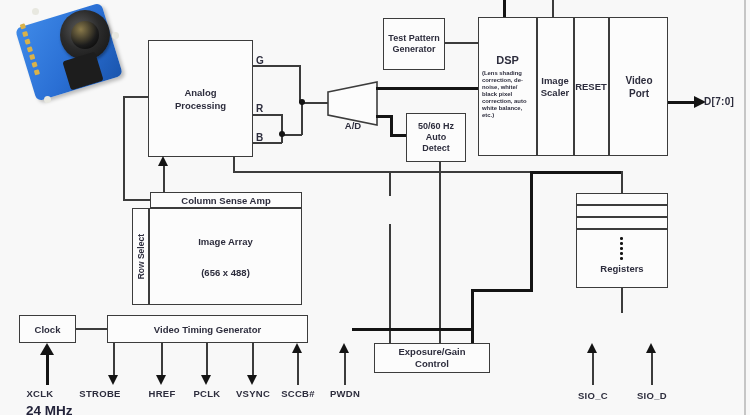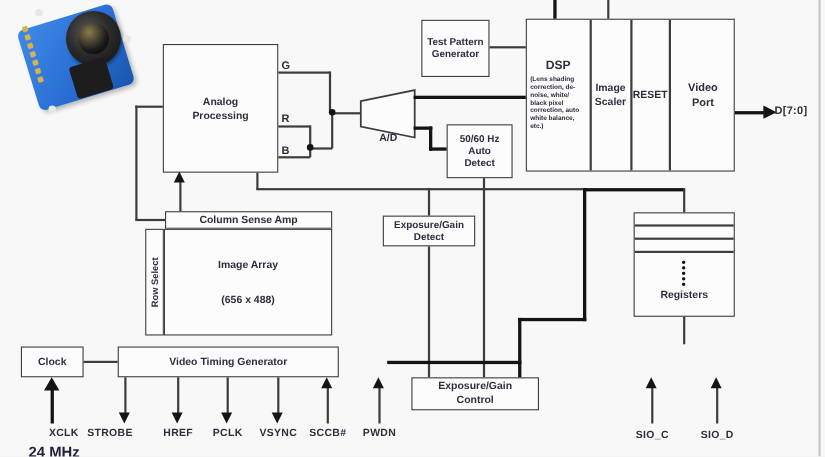--- a/index.html
+++ b/index.html
@@ -89,23 +89,20 @@
 
   <svg style="position:absolute;left:326px;top:80px;" width="54" height="48">
     <polygon points="2,12 51,2 51,45 2,35" fill="#fcfcfc" stroke="#3c3c3c" stroke-width="1.6"></polygon>
   </svg>
   <span class="lbl" style="left:334px;top:84px;width:38px;font-size:9.5px;margin-top:36px;">A/D</span>
 
   <div class="box" style="left:406px;top:113px;width:60px;height:49px;font-size:9px;">
     <span style="width:46px;line-height:11px;">50/60 Hz Auto Detect</span>
   </div>
 
-  <div class="box" style="left:348px;top:196px;width:84px;height:28px;font-size:9px;">
-    <span style="width:78px;line-height:11px;">Exposure/Gain Detect</span>
-  </div>
   <div class="box" style="left:374px;top:343px;width:116px;height:30px;font-size:9.5px;">
     <span style="width:90px;line-height:12px;">Exposure/Gain Control</span>
   </div>
 
   <div class="box" style="left:150px;top:192px;width:152px;height:16px;font-size:9.5px;">
     <span>Column Sense Amp</span>
   </div>
   <div class="box" style="left:132px;top:208px;width:17px;height:97px;">
     <span class="rs-vert">Row Select</span>
   </div>
@@ -173,21 +170,21 @@
 
   <div class="vl" style="left:163px;top:163px;width:2px;height:29px;"></div>
   <div class="tri tri-up" style="left:158px;top:156px;"></div>
 
   <div class="hl thick" style="left:668px;top:101px;width:28px;"></div>
   <div class="tri tri-right" style="left:694px;top:96px;"></div>
   <span class="lbl pin" style="left:704px;top:96px;width:44px;text-align:left;font-size:10px;">D[7:0]</span>
 
   <div class="vl thick" style="left:46px;top:352px;height:33px;"></div>
   <div class="tri" style="left:40px;top:343px;border-left:7.5px solid transparent;border-right:7.5px solid transparent;border-bottom:12px solid #141414;"></div>
-  <span class="lbl pin" style="left:36px;top:388px;width:44px;">XCLK</span>
+  <span class="lbl pin" style="left:18px;top:388px;width:44px;">XCLK</span>
 
   <div class="vl" style="left:113px;top:343px;width:2px;height:33px;"></div>
   <div class="tri tri-down" style="left:108px;top:375px;"></div>
   <span class="lbl pin" style="left:75px;top:388px;width:50px;">STROBE</span>
 
   <div class="vl" style="left:161px;top:343px;width:2px;height:33px;"></div>
   <div class="tri tri-down" style="left:156px;top:375px;"></div>
   <span class="lbl pin" style="left:140px;top:388px;width:44px;">HREF</span>
 
   <div class="vl" style="left:206px;top:343px;width:2px;height:33px;"></div>

